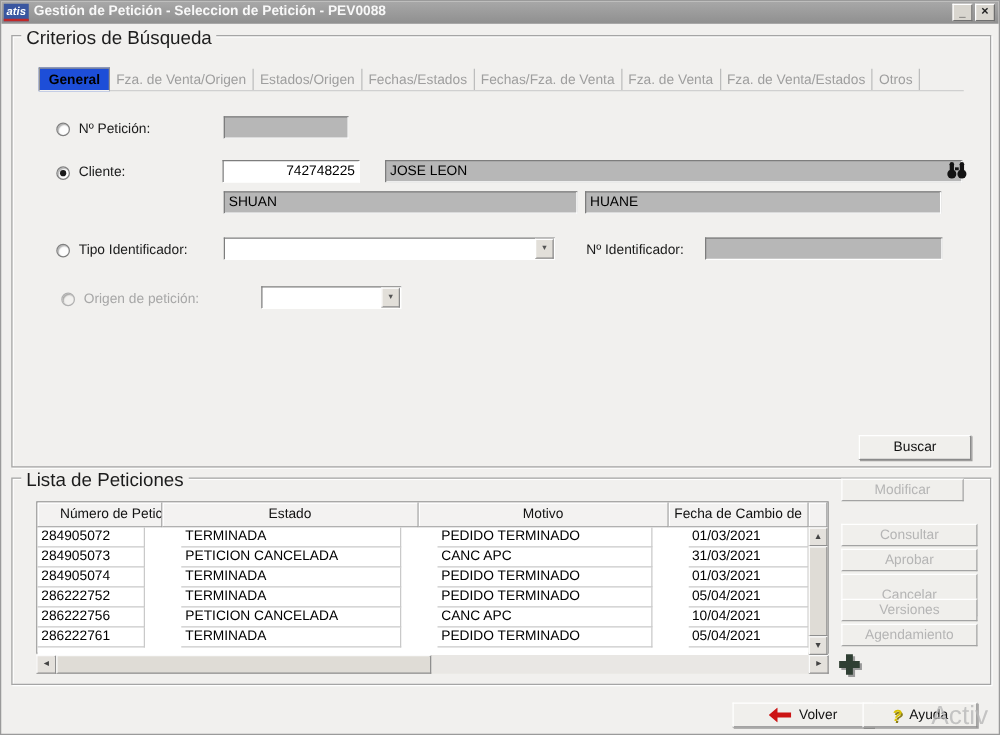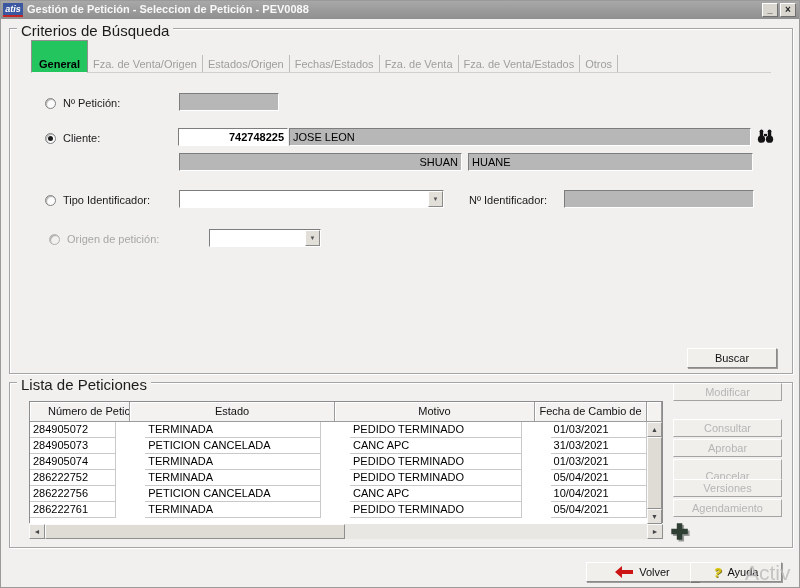--- a/index.html
+++ b/index.html
@@ -22,35 +22,35 @@
   
   .group{position:absolute;border:1px solid #a5a5a5;
          box-shadow:inset 1px 1px 0 #ffffff,1px 1px 0 #ffffff;}
   .group-label{position:absolute;font-size:15px;color:#1c1c1c;background:#f1f0ee;
                padding:0 4px;white-space:nowrap;z-index:3;}
   
   .tabstrip{position:absolute;left:30px;top:51px;width:740px;height:21px;display:flex;
             border-bottom:1px solid #d0d0d0;align-items:flex-end;}
   .tab{font-size:11px;color:#9e9e9e;padding:3px 5px 2px;border-right:1px solid #bdbdbd;
        white-space:nowrap;cursor:default;}
-  .tab.active{color:#000;font-weight:bold;background:#22c55e;
+  .tab.active{color:#000;font-weight:bold;background:#1d4ed8;
               border:1px solid #919191;border-bottom:1px solid #f3f2f0;margin-bottom:-1px;
-              padding:17px 7px 2px;margin-top:12px;}
+              padding:3px 7px 2px;margin-top:12px;}
   
   .radio{position:absolute;width:11px;height:11px;border-radius:50%;background:#fdfdfd;
          border:1px solid #808080;box-shadow:inset 1px 1px 1px rgba(0,0,0,.3);}
   .radio.checked::after{content:"";position:absolute;left:2px;top:2px;width:5px;height:5px;
          border-radius:50%;background:#1a1a1a;}
   .radio.disabled{border-color:#b0b0b0;background:#f2f1ef;}
   .lbl{position:absolute;font-size:11px;color:#1a1a1a;white-space:nowrap;}
   .lbl.disabled{color:#a7a7a7;}
   .field{position:absolute;height:18px;border:1px solid;border-color:#7d7d7d #ffffff #ffffff #7d7d7d;
          background:#b7b7b7;font-size:11px;line-height:16px;padding:0 3px;color:#000;
          white-space:nowrap;overflow:hidden;}
-  .field.white{background:#ffffff;font-weight:bold;}
+  .field.white{background:#ffffff;}
   .field.num{text-align:right;}
   .combo{position:absolute;height:18px;border:1px solid;border-color:#7d7d7d #ffffff #ffffff #7d7d7d;
          background:#ffffff;}
   .combo .arrowbtn{position:absolute;right:0;top:0;width:15px;height:16px;background:#e2dfd9;
          border:1px solid;border-color:#ffffff #8a8a8a #8a8a8a #ffffff;
          font-size:6px;color:#555;text-align:center;line-height:14px;}
   .btn{position:absolute;background:#f0efec;border:1px solid;
        border-color:#ffffff #8a8a8a #8a8a8a #ffffff;box-shadow:1px 1px 0 rgba(90,90,90,.55);
        font-size:11px;color:#111;text-align:center;display:flex;align-items:center;
        justify-content:center;gap:6px;cursor:default;}
@@ -97,48 +97,49 @@
   </div>
 
   <div class="group" style="left:8px;top:27px;width:784px;height:346px;"></div>
   <span class="group-label" style="left:16px;top:21px;">Criterios de Búsqueda</span>
 
   <div class="tabstrip">
     <span class="tab active">General</span>
     <span class="tab">Fza. de Venta/Origen</span>
     <span class="tab">Estados/Origen</span>
     <span class="tab">Fechas/Estados</span>
+    <span class="tab">Fechas/Fza. de Venta</span>
     <span class="tab">Fza. de Venta</span>
     <span class="tab">Fza. de Venta/Estados</span>
     <span class="tab">Otros</span>
   </div>
 
   <span class="radio" style="left:44px;top:97px;"></span>
   <span class="lbl" style="left:62px;top:96px;">Nº Petición:</span>
   <div class="field" style="left:178px;top:92px;width:100px;"></div>
 
   <span class="radio checked" style="left:44px;top:132px;"></span>
   <span class="lbl" style="left:62px;top:131px;">Cliente:</span>
   <div class="field white num" style="left:177px;top:127px;width:110px;">742748225</div>
-  <div class="field" style="left:288px;top:127px;width:462px;">JOSE LEON</div>
+  <div class="field" style="left:307px;top:127px;width:462px;">JOSE LEON</div>
   <span style="position:absolute;left:756px;top:126px;">
     <svg width="17" height="18" viewBox="0 0 16 16">
       <g fill="#141414">
         <circle cx="4.2" cy="3.6" r="1.7"></circle>
           <circle cx="11.8" cy="3.6" r="1.7"></circle>
         <rect x="2.6" y="3.6" width="3.2" height="5"></rect>
           <rect x="10.2" y="3.6" width="3.2" height="5"></rect>
         <rect x="6.6" y="6" width="2.8" height="2.2"></rect>
         <circle cx="4.2" cy="11" r="3.4"></circle>
           <circle cx="11.8" cy="11" r="3.4"></circle>
       </g>
     </svg>
   </span>
 
-  <div class="field" style="left:178px;top:152px;width:283px;text-align:right;">SHUAN</div>
+  <div class="field" style="left:178px;top:152px;width:283px;">SHUAN</div>
   <div class="field" style="left:467px;top:152px;width:285px;">HUANE</div>
 
   <span class="radio" style="left:44px;top:194px;"></span>
   <span class="lbl" style="left:62px;top:193px;">Tipo Identificador:</span>
   <div class="combo" style="left:178px;top:189px;width:265px;">
     <span class="arrowbtn">▼</span>
   </div>
   <span class="lbl" style="left:468px;top:193px;">Nº Identificador:</span>
   <div class="field" style="left:563px;top:189px;width:190px;"></div>
 
@@ -212,21 +213,21 @@
     <button class="sbtn" style="left:618px;top:0;width:16px;height:15px;">►</button>
   </div>
 
   <span id="plusicon">
     <svg width="22" height="22" viewBox="0 0 20 20">
       <path d="M8 3h5v5h5v5h-5v5H8v-5H3V8h5z" fill="#9a9a9a" transform="translate(1.6,1.6)"></path>
       <path d="M8 3h5v5h5v5h-5v5H8v-5H3V8h5z" fill="#2f3f33"></path>
     </svg>
   </span>
 
-  <button class="btn disabled" style="left:672px;top:382px;width:109px;height:18px;">Modificar</button>
+  <button class="btn disabled" style="left:672px;top:382px;width:98px;height:18px;">Modificar</button>
   <button class="btn disabled" style="left:672px;top:418px;width:109px;height:18px;">Consultar</button>
   <button class="btn disabled" style="left:672px;top:438px;width:109px;height:18px;">Aprobar</button>
   <button class="btn disabled" style="left:672px;top:458px;width:109px;height:34px;">Cancelar</button>
   <button class="btn disabled" style="left:672px;top:478px;width:109px;height:18px;">Versiones</button>
   <button class="btn disabled" style="left:672px;top:498px;width:109px;height:18px;">Agendamiento</button>
 
   <button class="btn" style="left:585px;top:561px;width:113px;height:20px;">
     <span style="display:inline-flex;">
       <svg width="18" height="12" viewBox="0 0 18 12">
           <path d="M7 0 0 6l7 6V8h11V4H7z" fill="#cc1414"></path>

